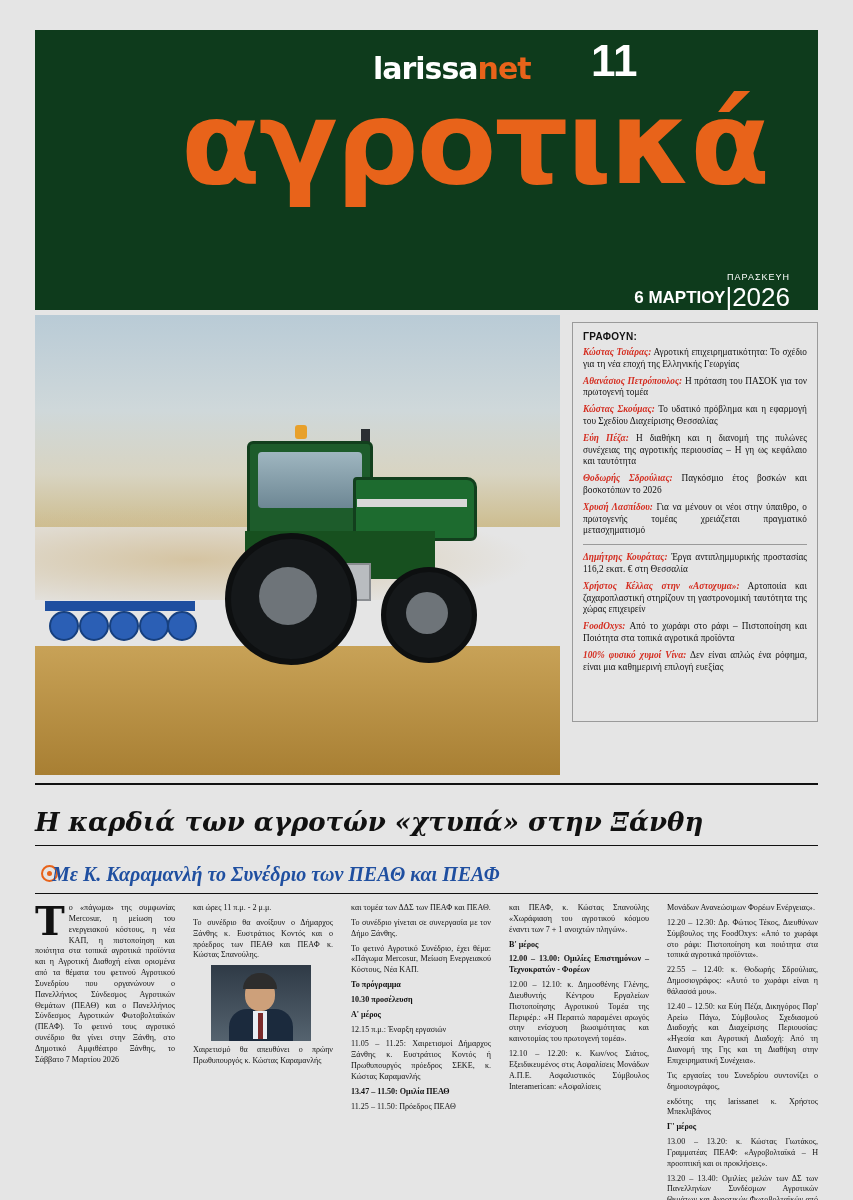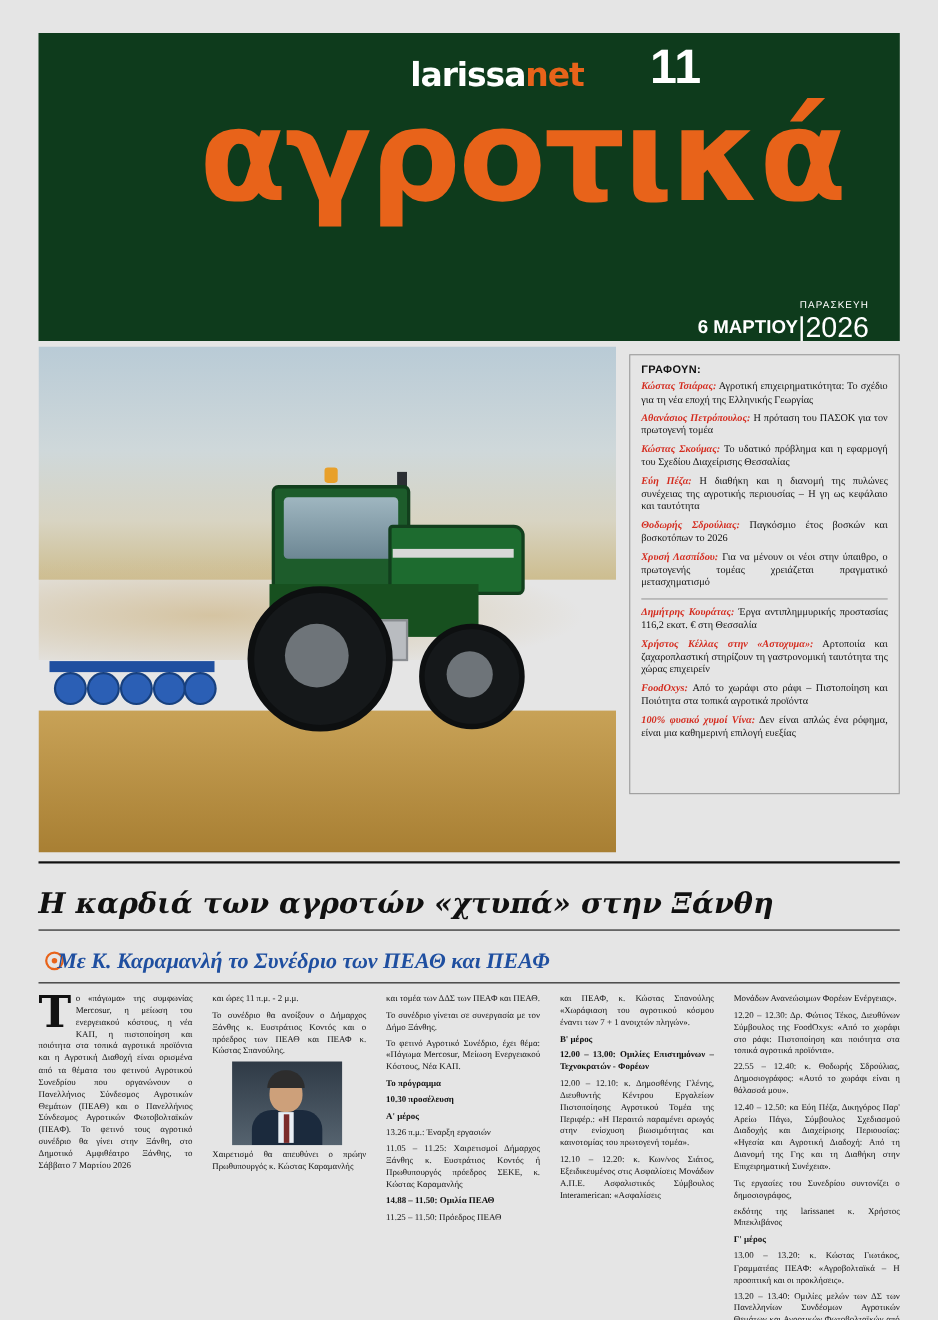--- a/index.html
+++ b/index.html
@@ -176,23 +176,23 @@
       <p class="cap">Χαιρετισμό θα απευθύνει ο πρώην Πρωθυπουργός κ. Κώστας Καραμανλής</p>
     </div>
 
     <div class="col c3">
       <p>και τομέα των ΔΔΣ των ΠΕΑΦ και ΠΕΑΘ.</p>
       <p>Το συνέδριο γίνεται σε συνεργασία με τον Δήμο Ξάνθης.</p>
       <p>Το φετινό Αγροτικό Συνέδριο, έχει θέμα: «Πάγωμα Mercosur, Μείωση Ενεργειακού Κόστους, Νέα ΚΑΠ.</p>
       <p class="bold">Το πρόγραμμα</p>
       <p class="bold">10.30 προσέλευση</p>
       <p class="bold">Α' μέρος</p>
-      <p>13.26 π.μ.: Έναρξη εργασιών</p>
+      <p>12.15 π.μ.: Έναρξη εργασιών</p>
       <p>11.05 – 11.25: Χαιρετισμοί Δήμαρχος Ξάνθης κ. Ευστράτιος Κοντός ή Πρωθυπουργός πρόεδρος ΣΕΚΕ, κ. Κώστας Καραμανλής</p>
-      <p class="bold">14.88 – 11.50: Ομιλία ΠΕΑΘ</p>
+      <p class="bold">13.47 – 11.50: Ομιλία ΠΕΑΘ</p>
       <p>11.25 – 11.50: Πρόεδρος ΠΕΑΘ</p>
     </div>
 
     <div class="col c4">
       <p>και ΠΕΑΦ, κ. Κώστας Σπανούλης «Χωράφιαση του αγροτικού κόσμου έναντι των 7 + 1 ανοιχτών πληγών».</p>
       <p class="bold">Β' μέρος</p>
       <p class="bold">12.00 – 13.00: Ομιλίες Επιστημόνων – Τεχνοκρατών - Φορέων</p>
       <p>12.00 – 12.10: κ. Δημοσθένης Γλένης, Διευθυντής Κέντρου Εργαλείων Πιστοποίησης Αγροτικού Τομέα της Περιφέρ.: «Η Περαιτώ παραμένει αρωγός στην ενίσχυση βιωσιμότητας και καινοτομίας του πρωτογενή τομέα».</p>
       <p>12.10 – 12.20: κ. Κων/νος Σιάτος, Εξειδικευμένος στις Ασφαλίσεις Μονάδων Α.Π.Ε. Ασφαλιστικός Σύμβουλος Interamerican: «Ασφαλίσεις</p>
     </div>

